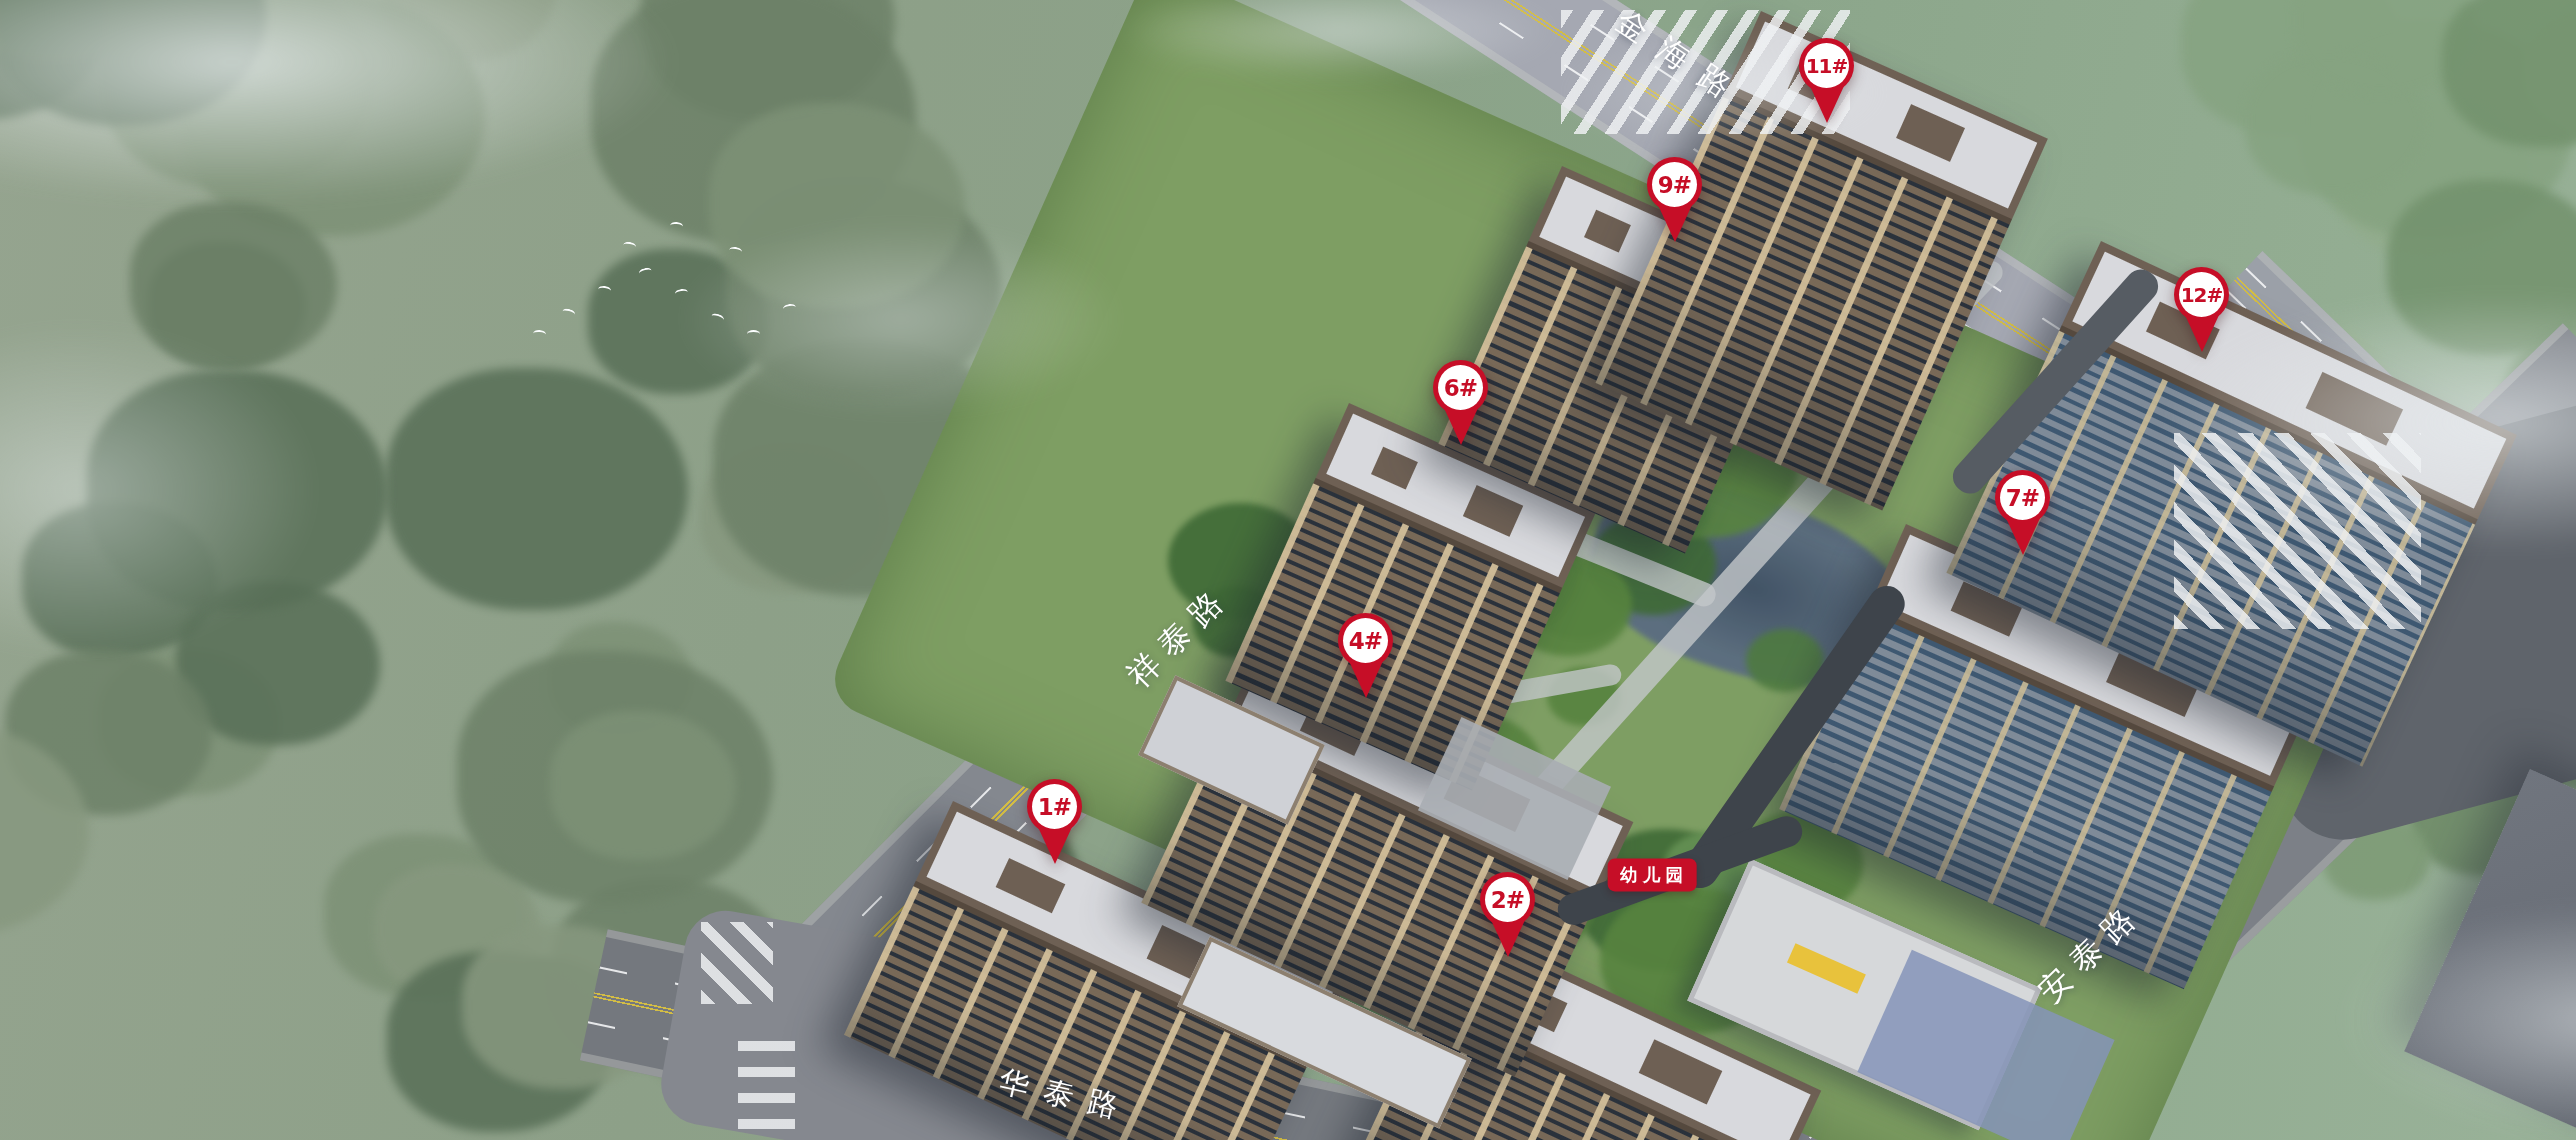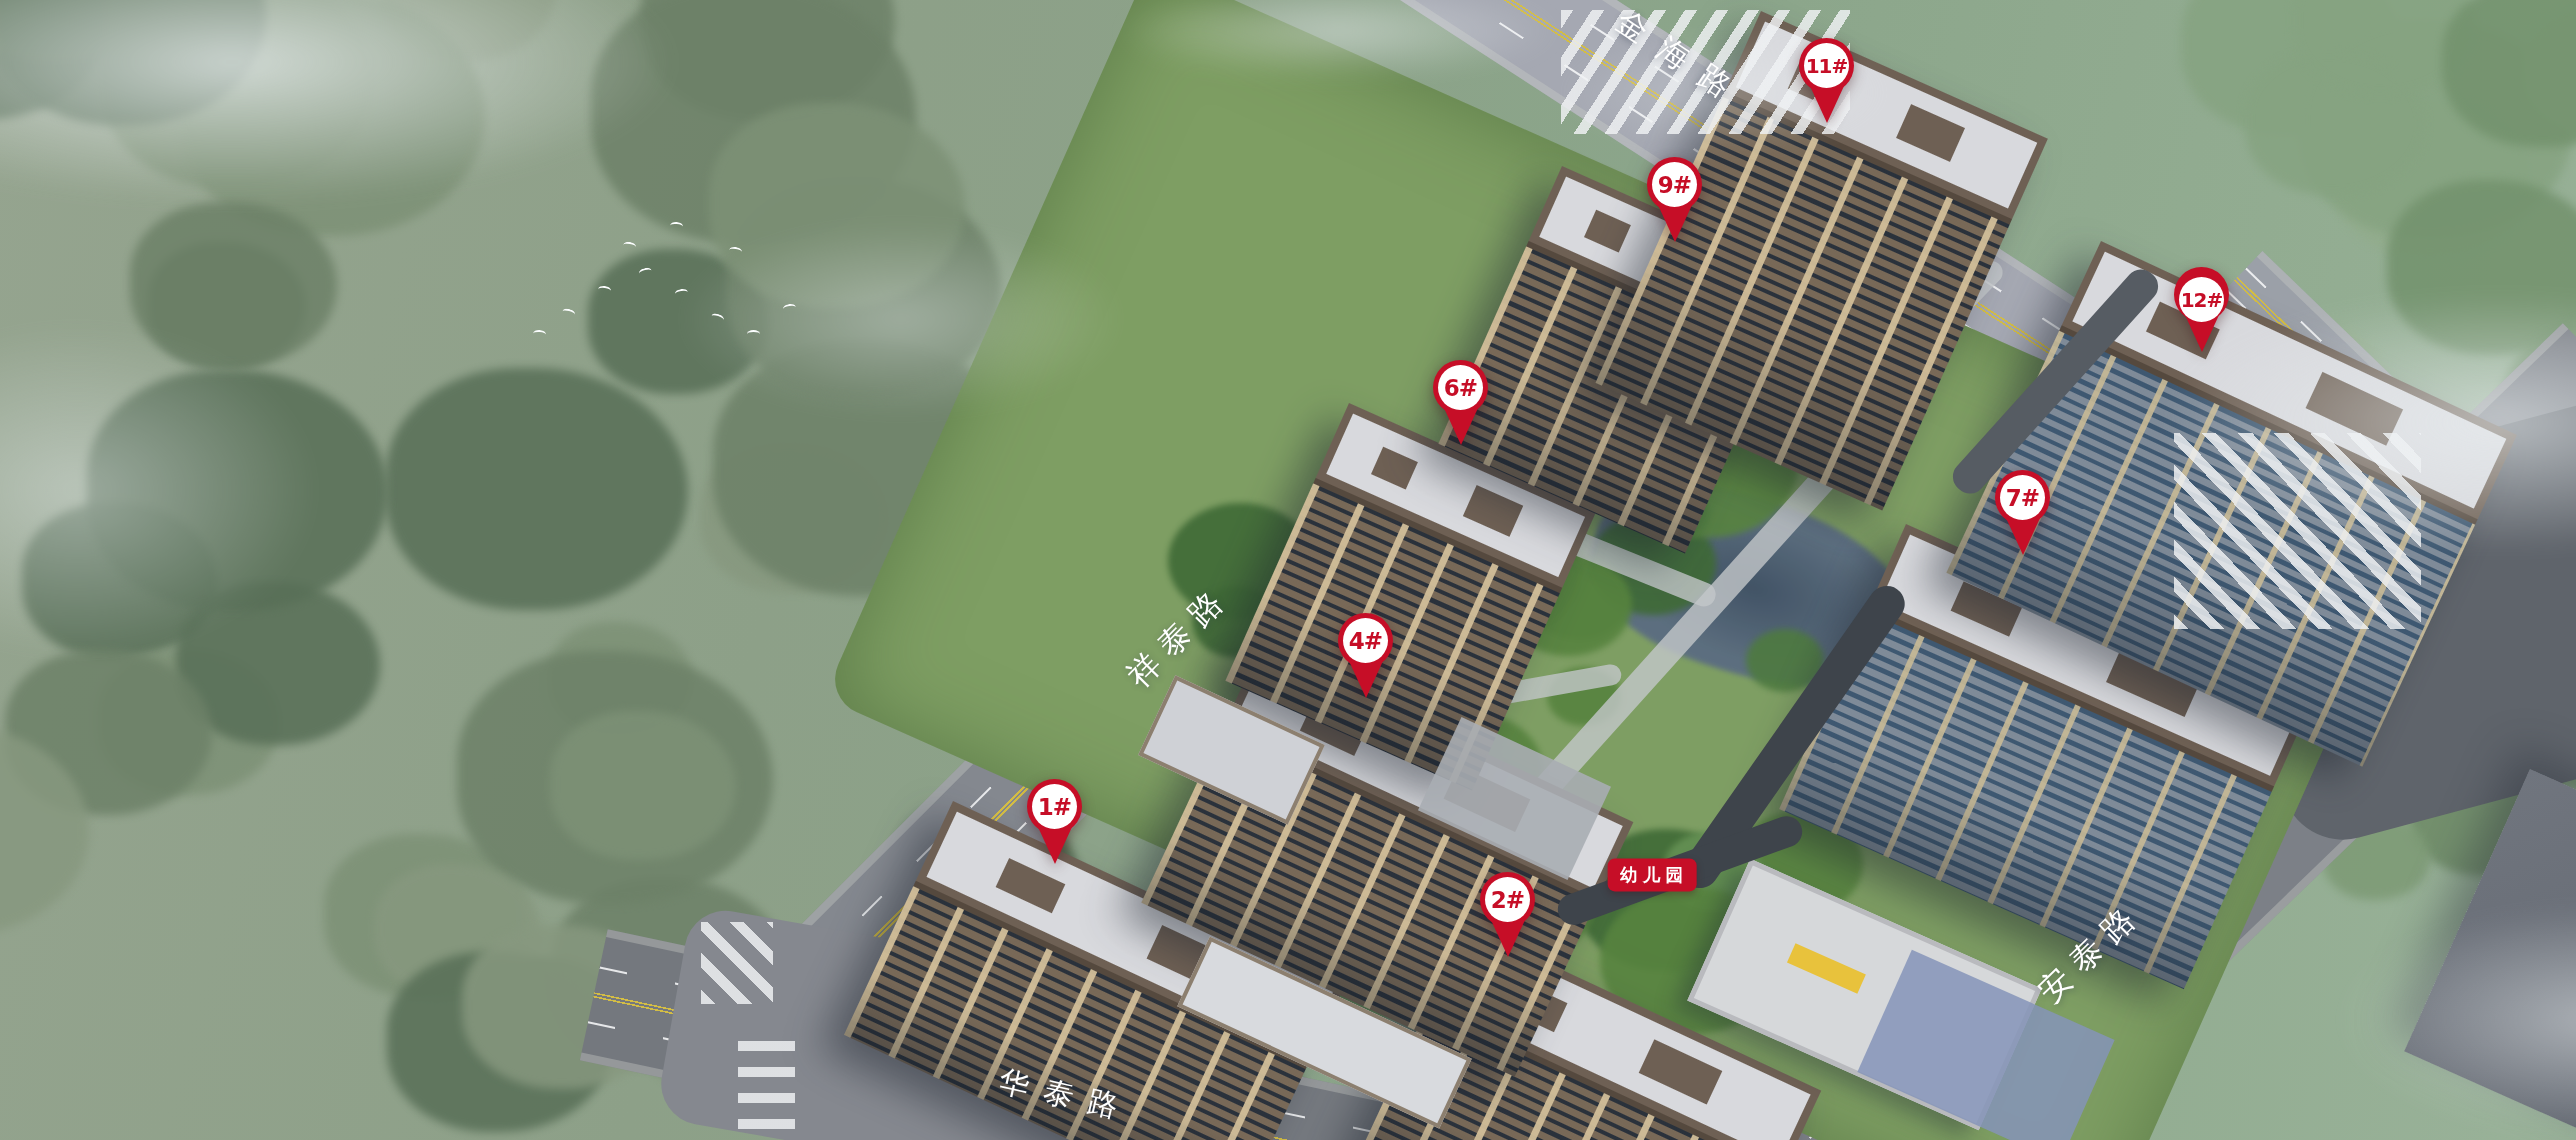--- a/index.html
+++ b/index.html
@@ -322,21 +322,21 @@
         </div>
         <div class="pin-tail" style="border-top:37px solid #c60e27;"></div>
       </div>
       <div class="pin sm" style="left: 1798px; top: 38px;">
         <div class="pin-head" style="background:#c60e27;">
           <div class="pin-inner" style="color:#c60e27;">11#</div>
         </div>
         <div class="pin-tail" style="border-top:37px solid #c60e27;"></div>
       </div>
       <div class="pin sm" style="left: 2173px; top: 267px;">
-        <div class="pin-head" style="background:#c60e27;align-items:flex-end;">
+        <div class="pin-head" style="background:#c60e27;">
           <div class="pin-inner" style="color:#c60e27;">12#</div>
         </div>
         <div class="pin-tail" style="border-top:37px solid #c60e27;"></div>
       </div>
     </div>
 
 </div>
 
 
 </body></html>

